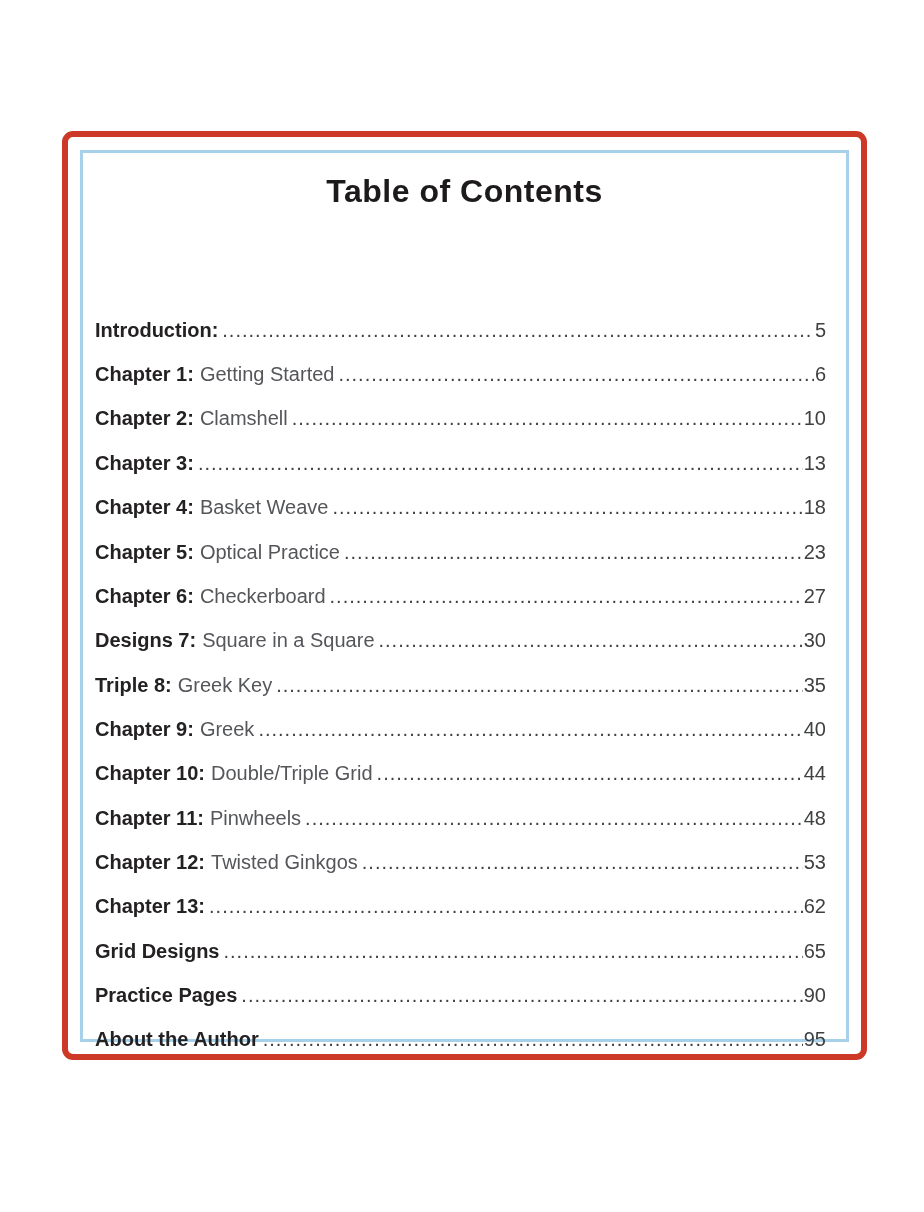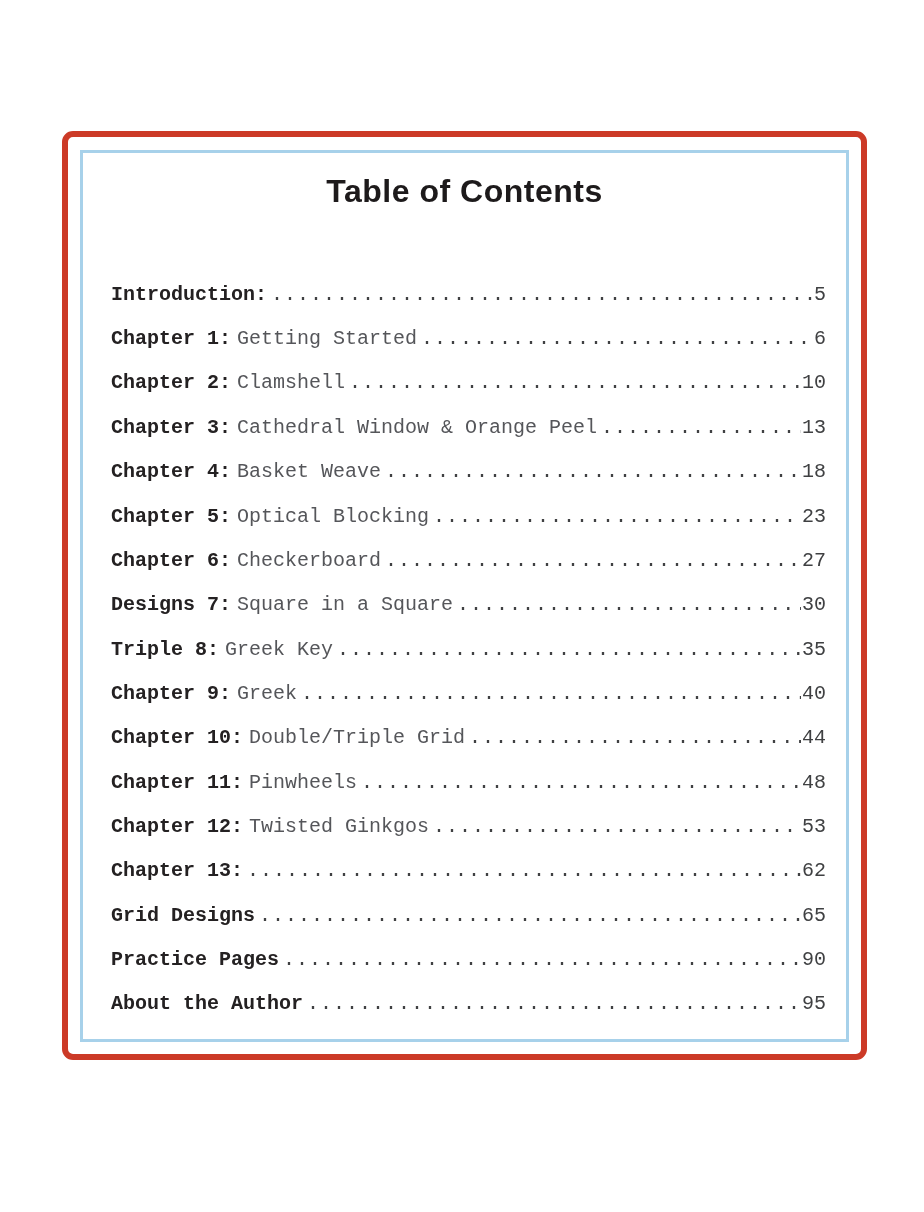--- a/index.html
+++ b/index.html
@@ -45,23 +45,22 @@
   .page-title {
     margin-top: 20px;
     text-align: center;
     font-size: 32px;
     font-weight: bold;
     letter-spacing: 0.5px;
     color: var(--heading-text);
     line-height: 1.15;
   }
   .entries {
-    margin-top: 73px;
-    padding: 0 20px 0 28px;
-    font-family: Liberation Mono, monospace;
+    margin-top: 109px;
+    padding: 0 20px 0 12px;
   }
   .row {
     display: flex;
     align-items: baseline;
     height: 44.35px;
     font-size: 20px;
     white-space: nowrap;
   }
   .entry-label {
     font-weight: bold;
@@ -109,35 +108,34 @@
 
   <div class="row">
     <span class="entry-label">Chapter 2:</span>
     <span class="entry-title">Clamshell</span>
     <span class="dot-leader">............................................................................................................................................................................................................................</span>
     <span class="entry-page-number">10</span>
   </div>
 
   <div class="row">
     <span class="entry-label">Chapter 3:</span>
-    <span class="entry-title">Cathedral Window &amp; Orange Peel</span>
     <span class="dot-leader">............................................................................................................................................................................................................................</span>
     <span class="entry-page-number">13</span>
   </div>
 
   <div class="row">
     <span class="entry-label">Chapter 4:</span>
     <span class="entry-title">Basket Weave</span>
     <span class="dot-leader">............................................................................................................................................................................................................................</span>
     <span class="entry-page-number">18</span>
   </div>
 
   <div class="row">
     <span class="entry-label">Chapter 5:</span>
-    <span class="entry-title">Optical Blocking</span>
+    <span class="entry-title">Optical Practice</span>
     <span class="dot-leader">............................................................................................................................................................................................................................</span>
     <span class="entry-page-number">23</span>
   </div>
 
   <div class="row">
     <span class="entry-label">Chapter 6:</span>
     <span class="entry-title">Checkerboard</span>
     <span class="dot-leader">............................................................................................................................................................................................................................</span>
     <span class="entry-page-number">27</span>
   </div>

